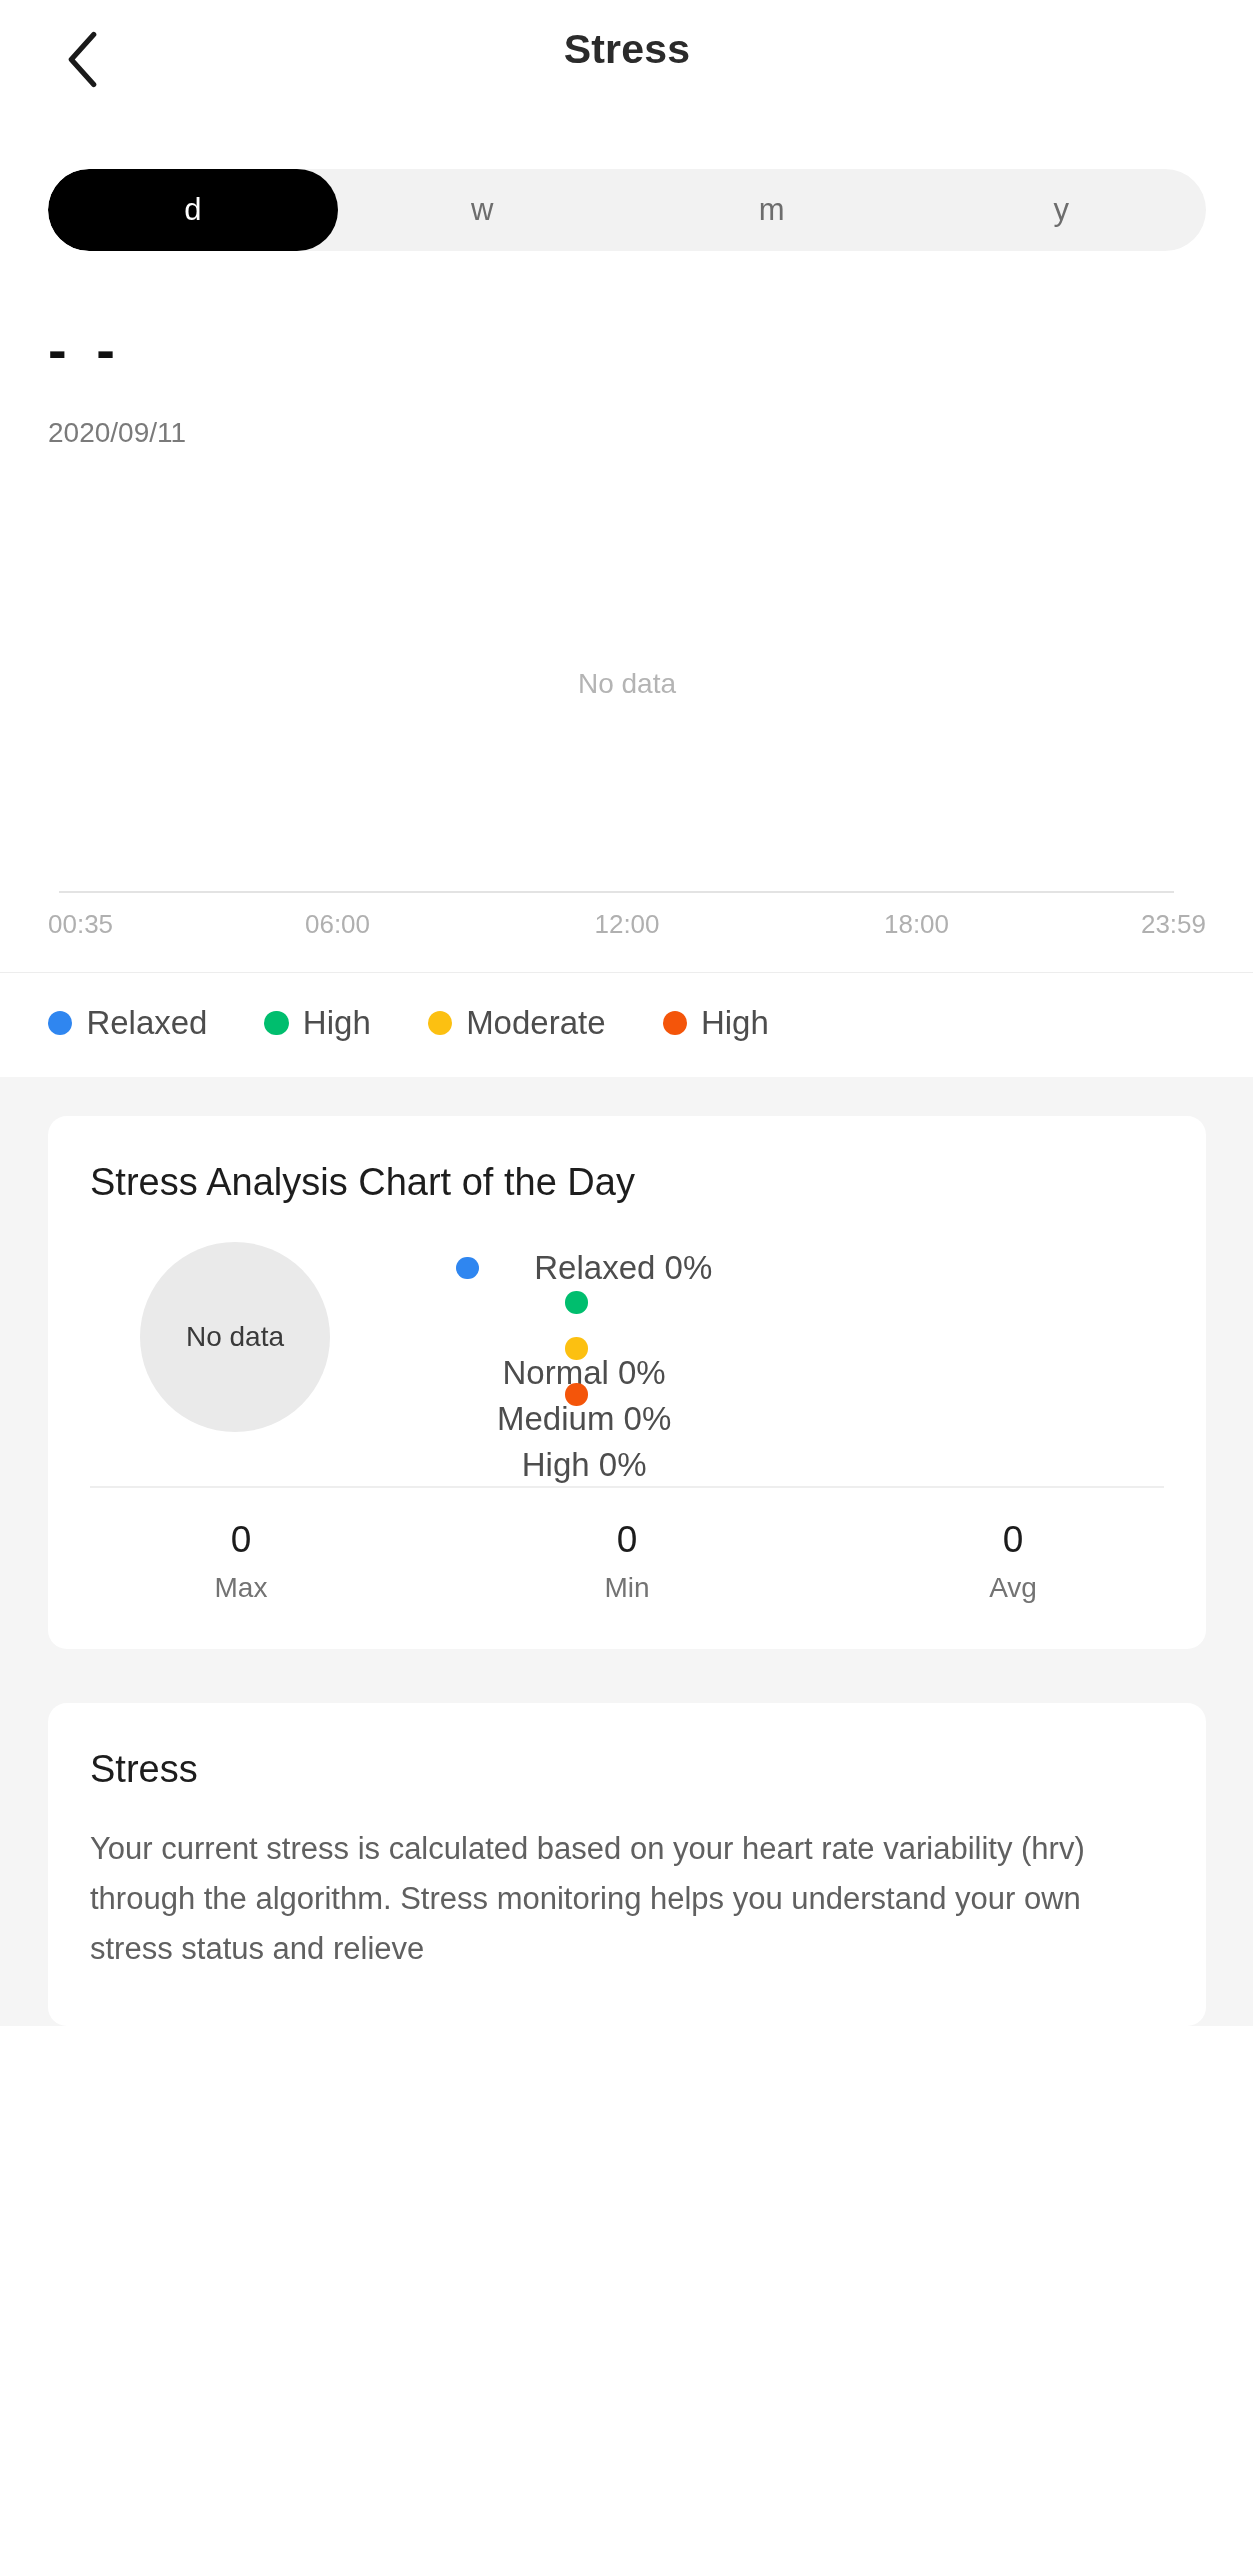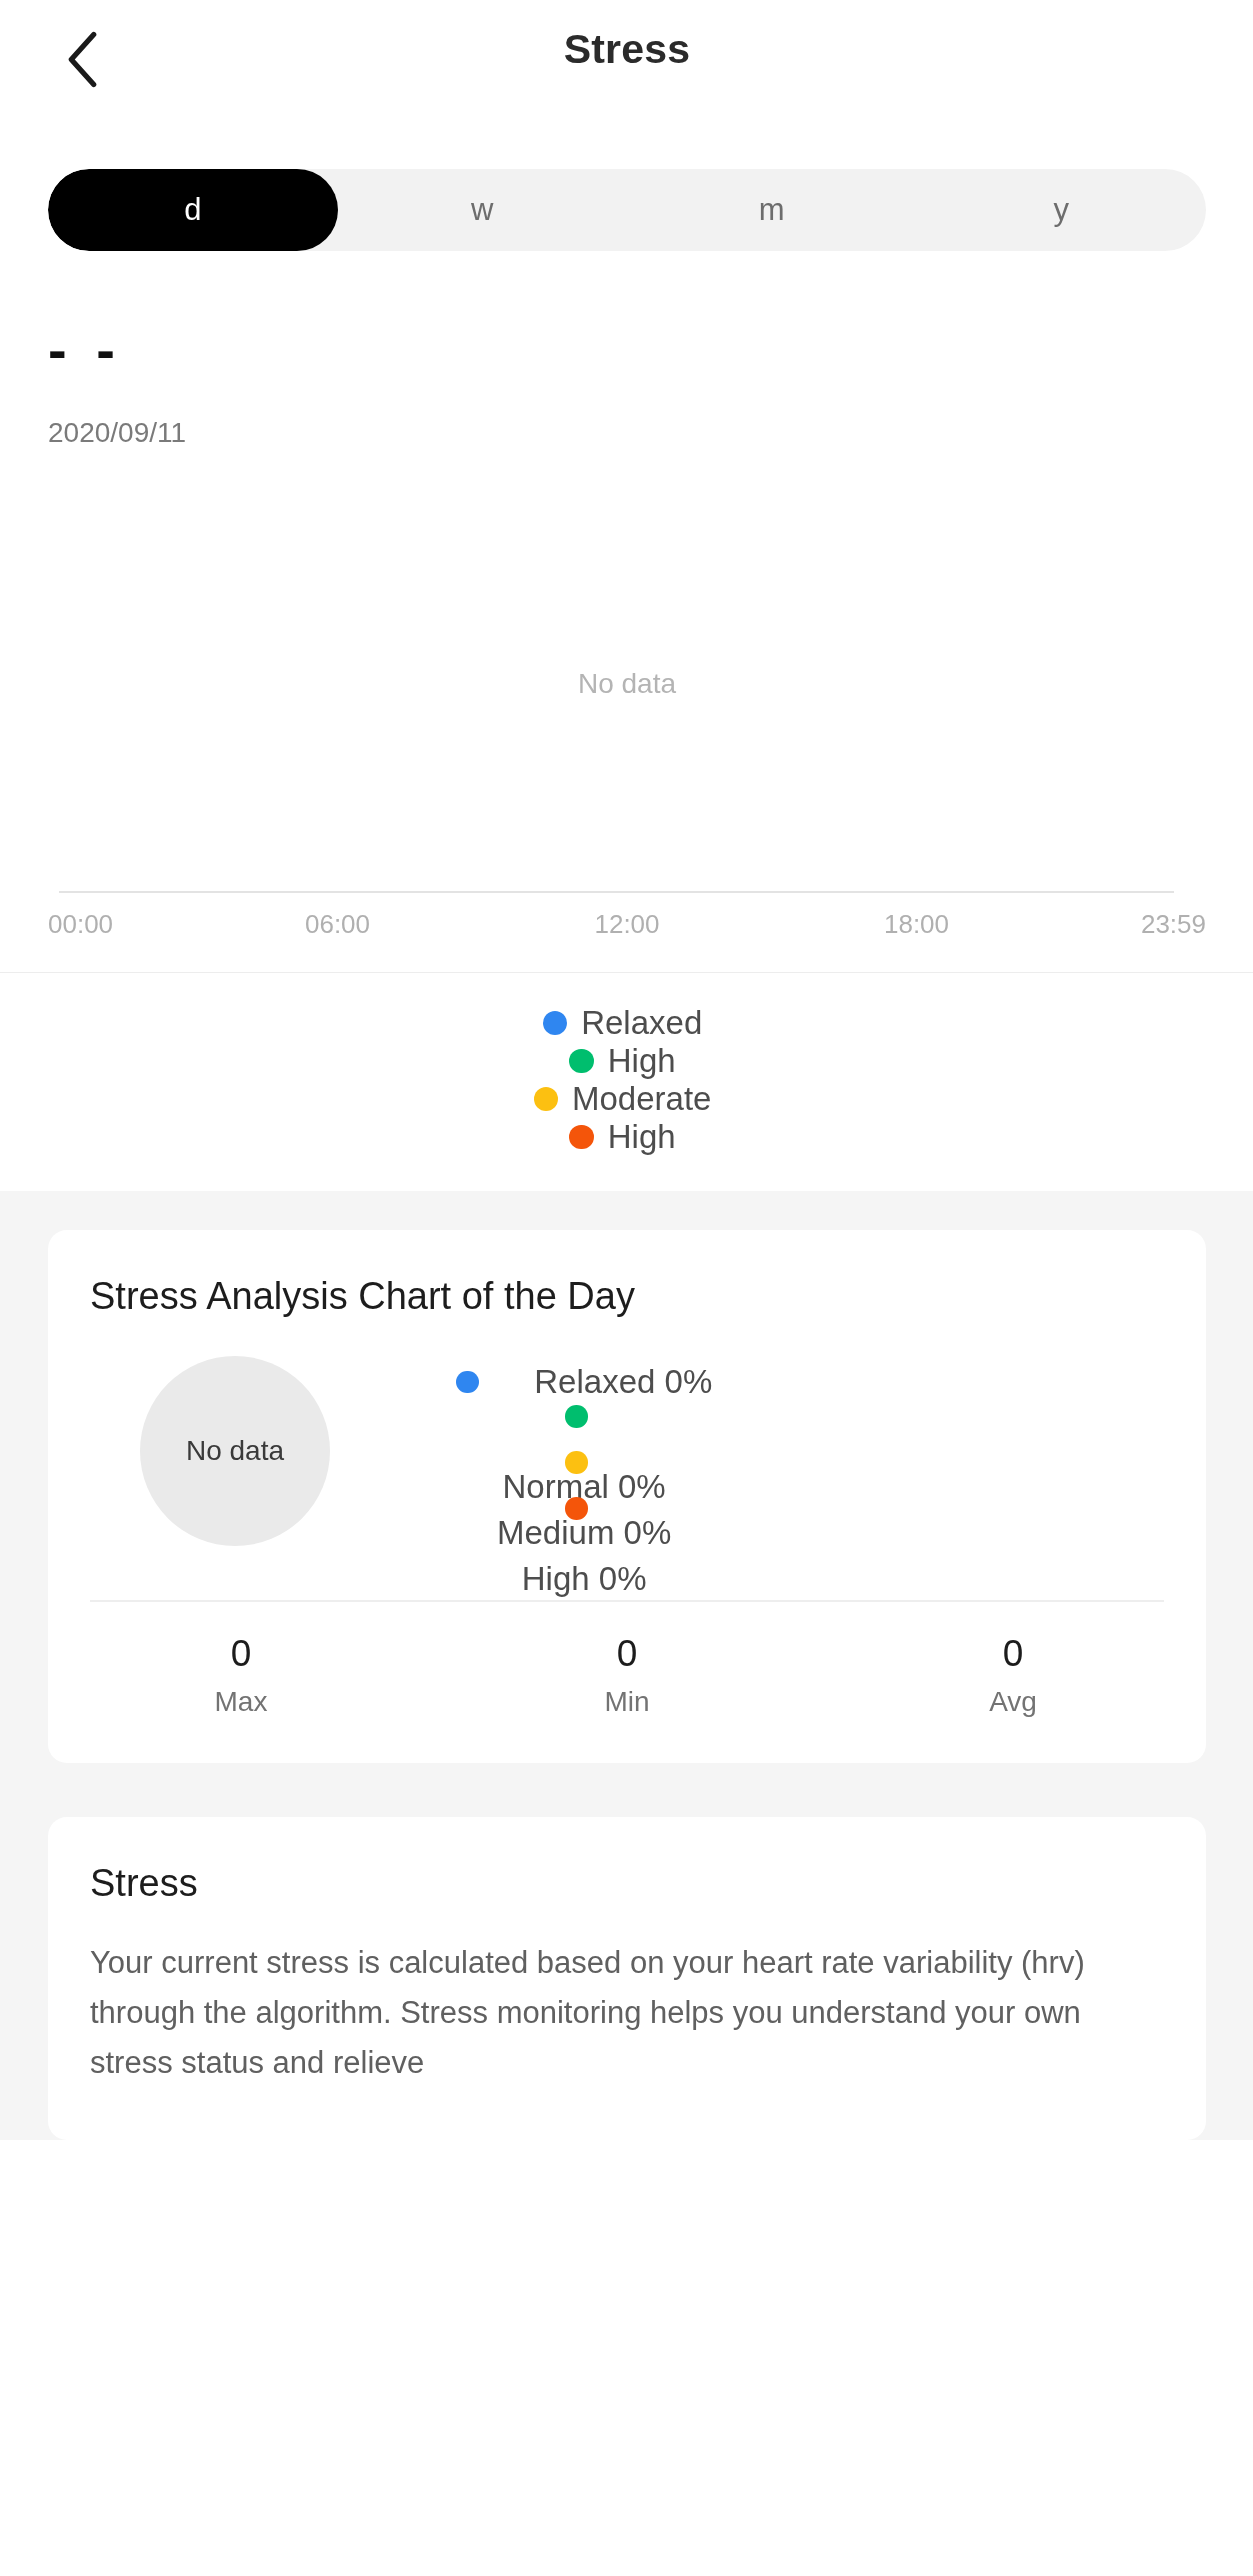--- a/index.html
+++ b/index.html
@@ -143,21 +143,20 @@
     background: #ededed;
     margin-top: 3.5px;
   }
 
   
   .chart-legend {
     display: flex;
     align-items: center;
     padding: 31px 0 35px 48px;
     background: #ffffff;
-    flex-direction: column;
   }
   .legend-item {
     display: flex;
     align-items: center;
     margin-right: 57px;
   }
   .legend-dot {
     width: 24.4px;
     height: 24.4px;
     border-radius: 50%;
@@ -301,21 +300,21 @@
     <div class="big-value">- -</div>
     <div class="date-label">2020/09/11</div>
   </div>
 
   <div class="chart-area">
     <div class="chart-nodata">No data</div>
     <div class="axis-line"></div>
   </div>
 
   <div class="axis-ticks">
-    <div class="axis-tick" style="left:0;">00:00</div>
+    <div class="axis-tick" style="left:0;">00:35</div>
     <div class="axis-tick" style="left:25%; transform:translateX(-50%);">06:00</div>
     <div class="axis-tick" style="left:50%; transform:translateX(-50%);">12:00</div>
     <div class="axis-tick" style="left:75%; transform:translateX(-50%);">18:00</div>
     <div class="axis-tick" style="right:0;">23:59</div>
   </div>
 
   <div class="section-divider"></div>
 
   <div class="chart-legend">
     <div class="legend-item">

